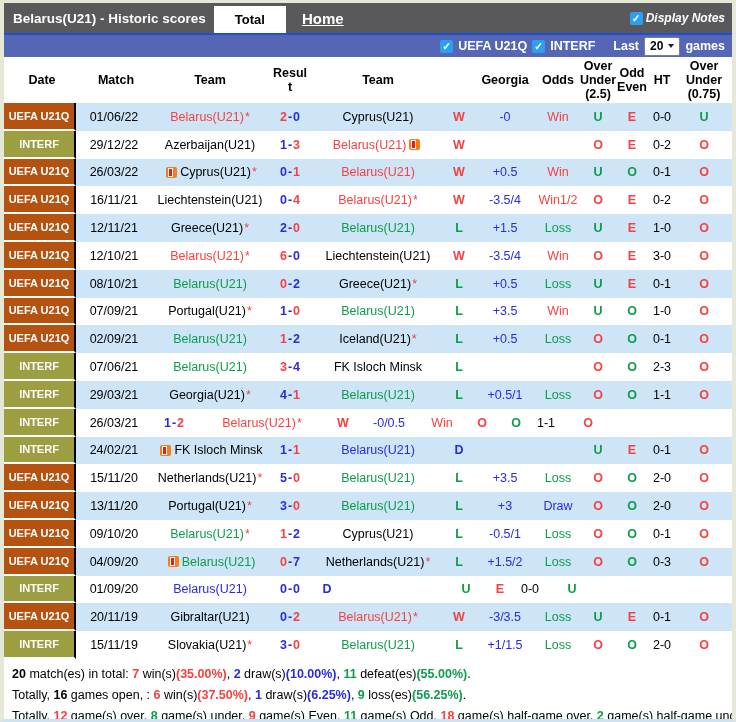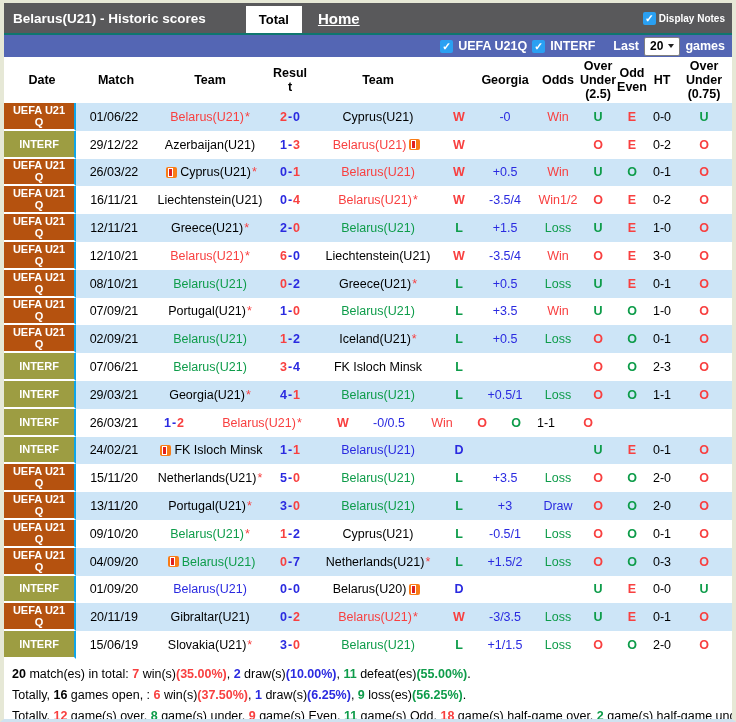--- a/index.html
+++ b/index.html
@@ -1,49 +1,49 @@
 <!DOCTYPE html>
 <html><head>
 <meta charset="utf-8">
 <style>
   html,body{margin:0;padding:0;background:#f2f2ea;}
   body{font-family:"Liberation Sans", sans-serif;}
-  .page{width:736px;height:722px;box-sizing:border-box;background:#0f766e;
+  .page{width:736px;height:722px;box-sizing:border-box;background:#1d4ed8;
         border-top:3px solid #e6e8d6;border-left:4px solid #e6e8d6;border-right:4px solid #e6e8d6;
         border-bottom:3px solid #cfe2f0;overflow:hidden;}
   
   .topbar{height:30px;background:#59595b;display:flex;align-items:center;}
   .topbar .title{color:#fff;font-weight:bold;font-size:13.5px;margin-left:9px;}
-  .tab{background:#fff;color:#000;font-weight:bold;font-size:13px;padding:0 13px;height:27px;
-       display:flex;align-items:center;margin-left:40px;align-self:flex-end;cursor:pointer;}
+  .tab{background:#fff;color:#000;font-weight:bold;font-size:13px;padding:0 21px;height:27px;
+       display:flex;align-items:center;margin-left:8px;align-self:flex-end;cursor:pointer;}
   .tab-link{color:#fff;text-decoration:underline;font-weight:bold;font-size:15px;margin-left:16px;cursor:pointer;}
   .right-group{margin-left:auto;display:flex;align-items:center;gap:3px;padding-right:7px;}
   .checkbox{width:13px;height:13px;background:#2aa0f2;border-radius:2px;display:inline-flex;
             align-items:center;justify-content:center;color:#fff;font-size:10.5px;font-weight:bold;cursor:pointer;flex:none;}
-  .cb-label{color:#fff;font-weight:bold;font-size:10px;}
+  .cb-label{color:#fff;font-weight:bold;font-size:12px;font-style:italic;}
   
   .filterbar{height:22px;background:#5466b4;margin-top:2px;display:flex;align-items:center;
              justify-content:flex-end;gap:5px;padding-right:7px;color:#fff;font-weight:bold;font-size:12.5px;}
   .filterbar .gap{width:8px;}
   .select{background:#fff;border:1px solid #808080;border-radius:2px;height:17px;display:inline-flex;
           align-items:center;padding:0 5px;color:#000;gap:5px;font-size:12px;font-weight:bold;cursor:pointer;}
   .caret{width:0;height:0;border-left:3.5px solid transparent;border-right:3.5px solid transparent;border-top:4.5px solid #222;}
   
   .thead{height:46px;display:flex;background:#fff;}
   .th{display:flex;align-items:center;justify-content:center;text-align:center;font-weight:bold;
       font-size:12.5px;color:#000;white-space:pre-line;line-height:1.12;box-sizing:border-box;}
   .brk{max-width:36px;word-break:break-all;}
   .row{display:flex;height:27.8px;font-size:12.5px;color:#000;}
   .row.odd{background:#cde5f7;}
   .row.even{background:#ffffff;}
   .cell{display:flex;align-items:center;justify-content:center;height:100%;box-sizing:border-box;white-space:nowrap;}
   .c0{width:72px}.c1{width:76px}.c2{width:116px}.c3{width:44px}.c4{width:132px}.c5{width:30px}
   .c6{width:62px}.c7{width:44px}.c8{width:36px}.c9{width:32px}.c10{width:28px}.c11{width:56px}
-  .badge{flex-direction:column;justify-content:center;line-height:1.1;font-size:11px;font-weight:bold;color:#fff;
-         border-right:2px solid #0ea5e9;border-bottom:2px solid #fff;text-align:center;}
+  .badge{flex-direction:row;justify-content:center;line-height:1.1;font-size:11px;font-weight:bold;color:#fff;
+         border-right:2px solid #000000;border-bottom:2px solid #fff;text-align:center;}
   .badge.uefa{background:#b5520f;}
   .badge.interf{background:#9d9d42;}
   .bold{font-weight:bold;}
   .score{font-weight:bold;gap:1px;}
   .c-red{color:#f84040;}
   .c-green{color:#0e9c4a;}
   .c-blue{color:#2a2ae0;}
   .c-black{color:#000;}
   .star{color:#f84040;margin-left:1px;}
   .card-icon{width:11px;height:11px;background:#f97c16;border-radius:2px;position:relative;display:inline-block;margin:0 3px;flex:none;}
@@ -548,24 +548,20 @@
         </div>
         <div class="cell c1">01/09/20</div>
         <div class="cell c2">
           <span class="c-blue">Belarus(U21)</span>
         </div>
         <div class="cell c3 score">
           <span class="c-blue">0</span>
           <span class="c-blue">-</span>
           <span class="c-blue">0</span>
         </div>
-        <div class="cell c4">
-          <span class="c-black">Belarus(U20)</span>
-          <span class="card-icon"></span>
-        </div>
         <div class="cell c5 bold c-blue">D</div>
         <div class="cell c6 c-blue"></div>
         <div class="cell c7 c-black"></div>
         <div class="cell c8 bold c-green">U</div>
         <div class="cell c9 bold c-red">E</div>
         <div class="cell c10 c-black">0-0</div>
         <div class="cell c11 bold c-green">U</div>
       </div>
       <div class="row odd">
         <div class="cell c0 badge uefa">
@@ -590,21 +586,21 @@
         <div class="cell c7 c-green">Loss</div>
         <div class="cell c8 bold c-green">U</div>
         <div class="cell c9 bold c-red">E</div>
         <div class="cell c10 c-black">0-1</div>
         <div class="cell c11 bold c-red">O</div>
       </div>
       <div class="row even">
         <div class="cell c0 badge interf">
           <div>INTERF</div>
         </div>
-        <div class="cell c1">15/06/19</div>
+        <div class="cell c1">15/11/19</div>
         <div class="cell c2">
           <span class="c-black">Slovakia(U21)</span>
           <span class="star">*</span>
         </div>
         <div class="cell c3 score">
           <span class="c-blue">3</span>
           <span class="c-blue">-</span>
           <span class="c-red">0</span>
         </div>
         <div class="cell c4">

